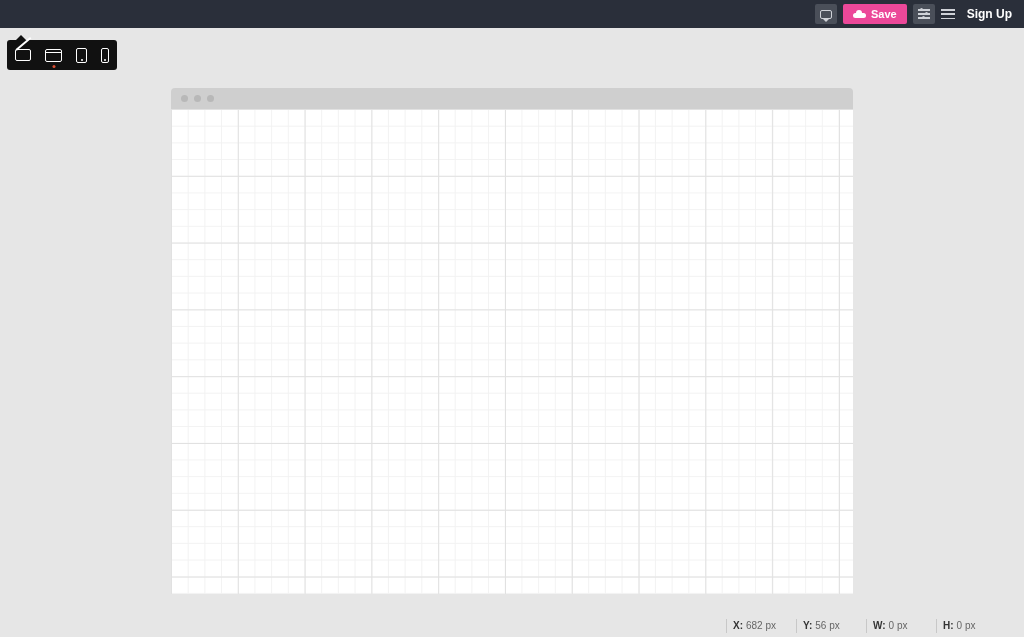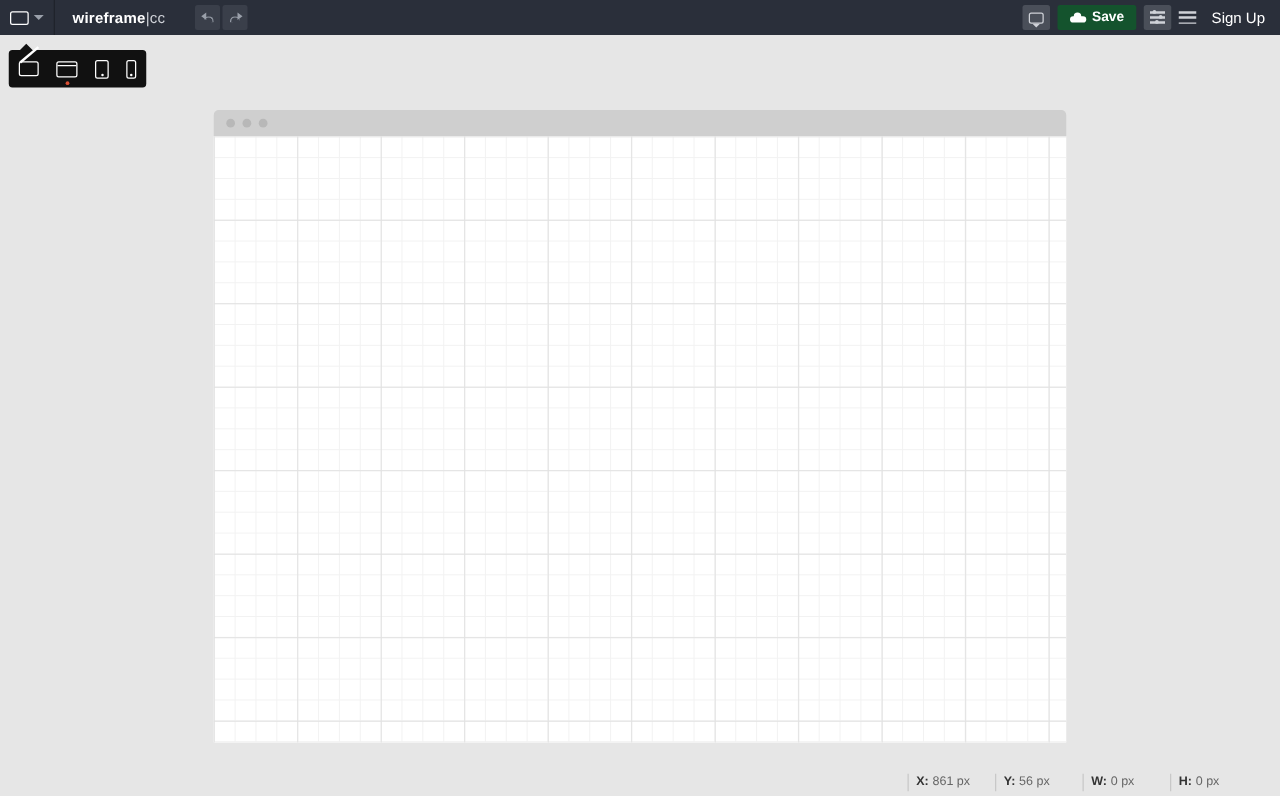--- a/index.html
+++ b/index.html
@@ -81,21 +81,21 @@
     position: relative;
   }
   .chat-bubble::after {
     content: ""; position: absolute; bottom: -4px; left: 2px;
     width: 0; height: 0;
     border-left: 3px solid transparent; border-right: 3px solid transparent;
     border-top: 3px solid #cfd2d8;
   }
   .save-btn {
     display: flex; align-items: center; gap: 5px;
-    background: #14532d; color: #fff;
+    background: #ec4899; color: #fff;
     height: 20px; padding: 0 10px; border-radius: 2px;
     font-size: 11px; font-weight: bold; cursor: pointer;
   }
   .cloud-icon {
     width: 13px; height: 8px; position: relative;
   }
   .cloud-icon::before {
     content: ""; position: absolute; bottom: 0; left: 0; width: 13px; height: 5px;
     background: #fff; border-radius: 4px;
   }
@@ -105,21 +105,21 @@
   }
   .sliders-icon { width: 12px; height: 10px; position: relative; }
   .sliders-icon .line { position: absolute; left: 0; width: 12px; height: 1.5px; background: #cfd2d8; }
   .sliders-icon .l1 { top: 0; } .sliders-icon .l2 { top: 4px; } .sliders-icon .l3 { top: 8px; }
   .sliders-icon .dot { position: absolute; width: 3px; height: 3px; background: #cfd2d8; border-radius: 50%; top: -1px; }
   .sliders-icon .d1 { left: 2px; top: -1px; }
   .sliders-icon .d2 { left: 7px; top: 3px; }
   .sliders-icon .d3 { left: 4px; top: 7px; }
   .menu-icon { width: 14px; height: 10px; display: flex; flex-direction: column; justify-content: space-between; cursor: pointer; }
   .menu-icon span { display: block; height: 1.5px; background: #cfd2d8; }
-  .signup { font-weight: normal; font-size: 12px; cursor: pointer; padding-left: 6px; }
+  .signup { font-weight: bold; font-size: 12px; cursor: pointer; padding-left: 6px; }
 
   
   .devbar-wrap { position: absolute; top: 35px; left: 7px; }
   .devbar-pointer {
     width: 0; height: 0; margin-left: 9px;
     border-left: 5px solid transparent; border-right: 5px solid transparent;
     border-bottom: 5px solid #111;
   }
   .devbar {
     background: #111; border-radius: 3px;
@@ -165,37 +165,20 @@
     font-size: 10px; color: #555; padding-right: 18px;
   }
   .stat-cell { width: 70px; border-left: 1px solid #c8c8c8; height: 14px; display: flex; align-items: center; padding-left: 6px; gap: 3px; }
   .stat-cell .lbl { font-weight: bold; color: #333; }
   .stat-cell .val { color: #666; }
 </style>
 </head>
 <body>
 
 <div class="topbar">
-  <div class="topbar-left">
-    <div class="device-switch">
-      <span class="device-icon-box"></span>
-      <span class="chevron-down"></span>
-    </div>
-    <div class="brand">
-      <span>wireframe</span><span class="light">|</span><span class="light">cc</span>
-    </div>
-    <div class="undo-redo">
-      <div class="small-btn">
-          <span class="arrow-undo"></span>
-        </div>
-      <div class="small-btn">
-          <span class="arrow-redo"></span>
-        </div>
-    </div>
-  </div>
   <div class="topbar-right">
     <div class="icon-btn">
       <span class="chat-bubble"></span>
     </div>
     <div class="save-btn">
       <span class="cloud-icon"></span>
       <span>Save</span>
     </div>
     <div class="icon-btn">
       <span class="sliders-icon">
@@ -240,21 +223,21 @@
     <span class="chrome-dot"></span>
     <span class="chrome-dot"></span>
     <span class="chrome-dot"></span>
   </div>
   <div class="canvas"></div>
 </div>
 
 <div class="statusbar">
   <div class="stat-cell">
     <span class="lbl">X:</span>
-    <span class="val">861 px</span>
+    <span class="val">682 px</span>
   </div>
   <div class="stat-cell">
     <span class="lbl">Y:</span>
     <span class="val">56 px</span>
   </div>
   <div class="stat-cell">
     <span class="lbl">W:</span>
     <span class="val">0 px</span>
   </div>
   <div class="stat-cell">

